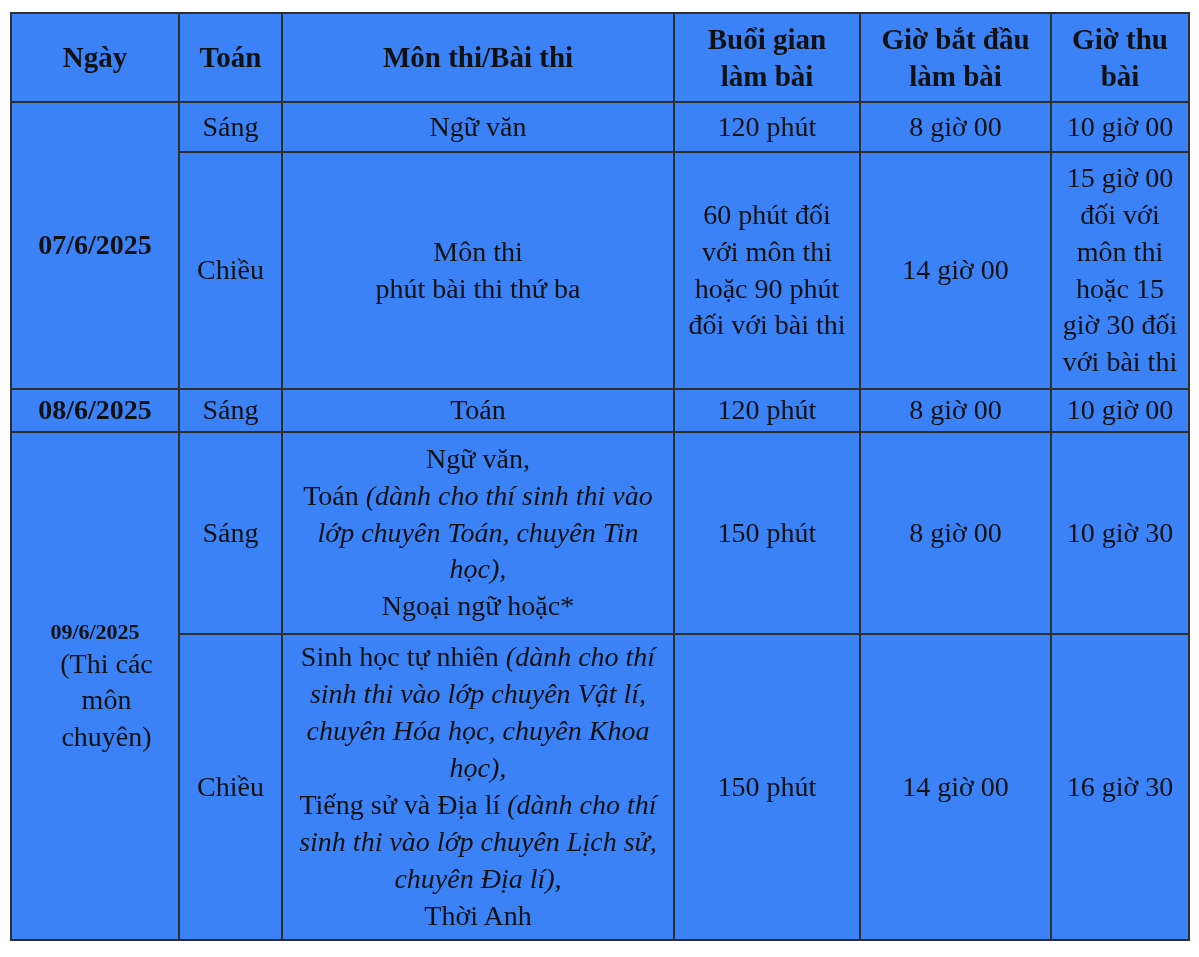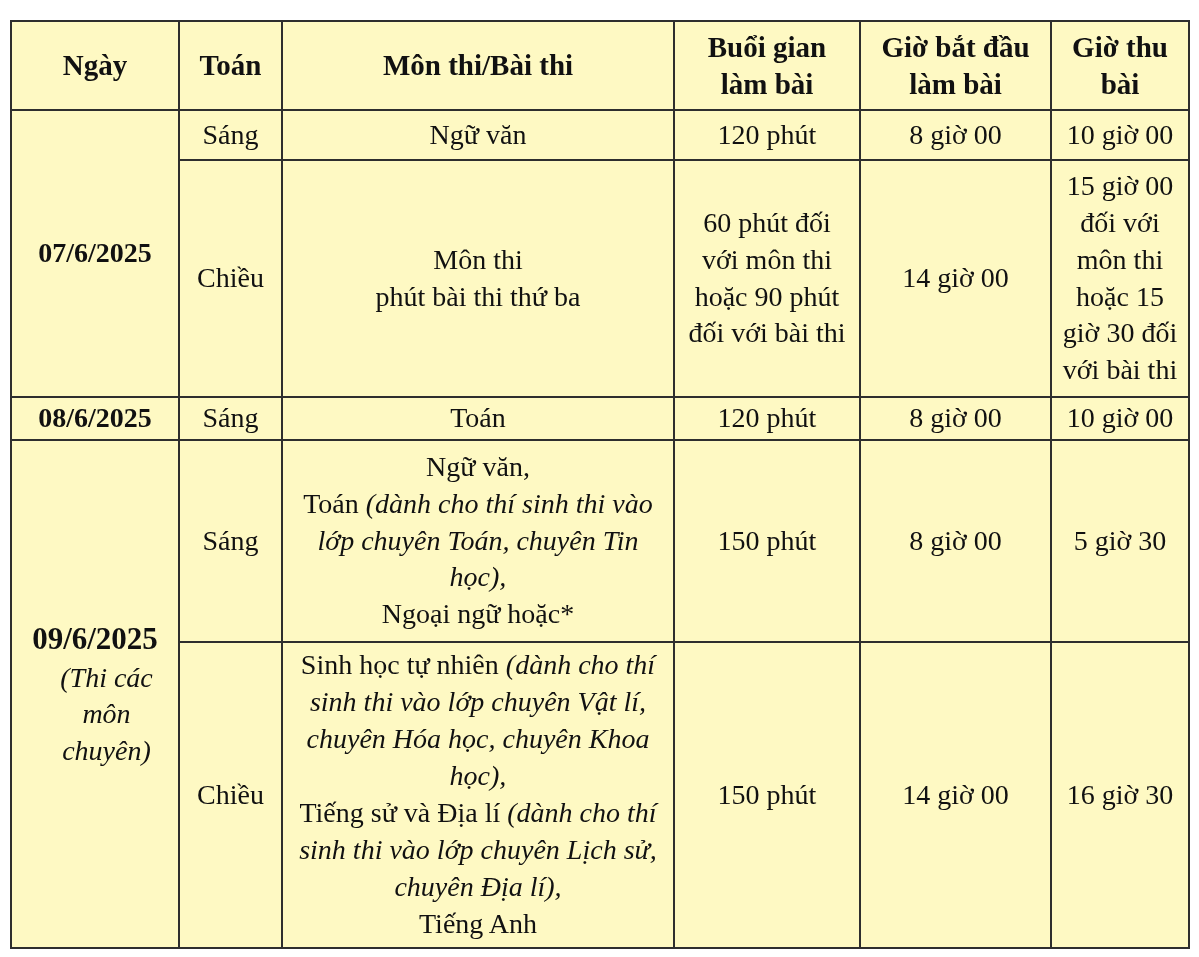--- a/index.html
+++ b/index.html
@@ -11,51 +11,50 @@
   }
   .canvas {
     position: relative;
     width: 1199px;
     height: 957px;
     background: #ffffff;
     overflow: hidden;
   }
   table.sched {
     position: absolute;
-    top: 20px;
+    top: 12px;
     left: 10px;
     width: 1178px;
     border-collapse: collapse;
     table-layout: fixed;
-    background: #fef9c3;
+    background: #3b82f6;
   }
   table.sched th,
   table.sched td {
     border: 2px solid #2e2e2e;
     text-align: center;
     vertical-align: middle;
     padding: 2px 8px;
     font-size: 28px;
     line-height: 1.32;
     overflow: hidden;
   }
   table.sched th {
     font-weight: bold;
     font-size: 29px;
     line-height: 1.25;
   }
   .date-text {
     font-weight: bold;
-    font-size: 31px;
+    font-size: 22px;
   }
   .it {
     font-style: italic;
   }
   .date-note {
-    font-style: italic;
     font-size: 28px;
     font-weight: normal;
     line-height: 1.3;
     margin-left: 23px;
   }
   .subj-block { display: block; }
 </style>
 </head>
 <body>
 
@@ -115,29 +114,29 @@
         <span class="subj-block date-note">(Thi các môn chuyên)</span>
       </td>
       <td>Sáng</td>
       <td>
         <span class="subj-block">Ngữ văn,</span>
         <span class="subj-block"><span>Toán </span><span class="it">(dành cho thí sinh thi vào lớp chuyên Toán, chuyên Tin học),</span></span>
         <span class="subj-block">Ngoại ngữ hoặc*</span>
       </td>
       <td>150 phút</td>
       <td>8 giờ 00</td>
-      <td>5 giờ 30</td>
+      <td>10 giờ 30</td>
     </tr>
 
     <tr style="height:306px">
       <td>Chiều</td>
       <td>
         <span class="subj-block"><span>Sinh học tự nhiên </span><span class="it">(dành cho thí sinh thi vào lớp chuyên Vật lí, chuyên Hóa học, chuyên Khoa học),</span></span>
         <span class="subj-block"><span>Tiếng sử và Địa lí </span><span class="it">(dành cho thí sinh thi vào lớp chuyên Lịch sử, chuyên Địa lí),</span></span>
-        <span class="subj-block">Tiếng Anh</span>
+        <span class="subj-block">Thời Anh</span>
       </td>
       <td>150 phút</td>
       <td>14 giờ 00</td>
       <td>16 giờ 30</td>
     </tr>
   </tbody>
     </table>
 </div>
 
 </body></html>

